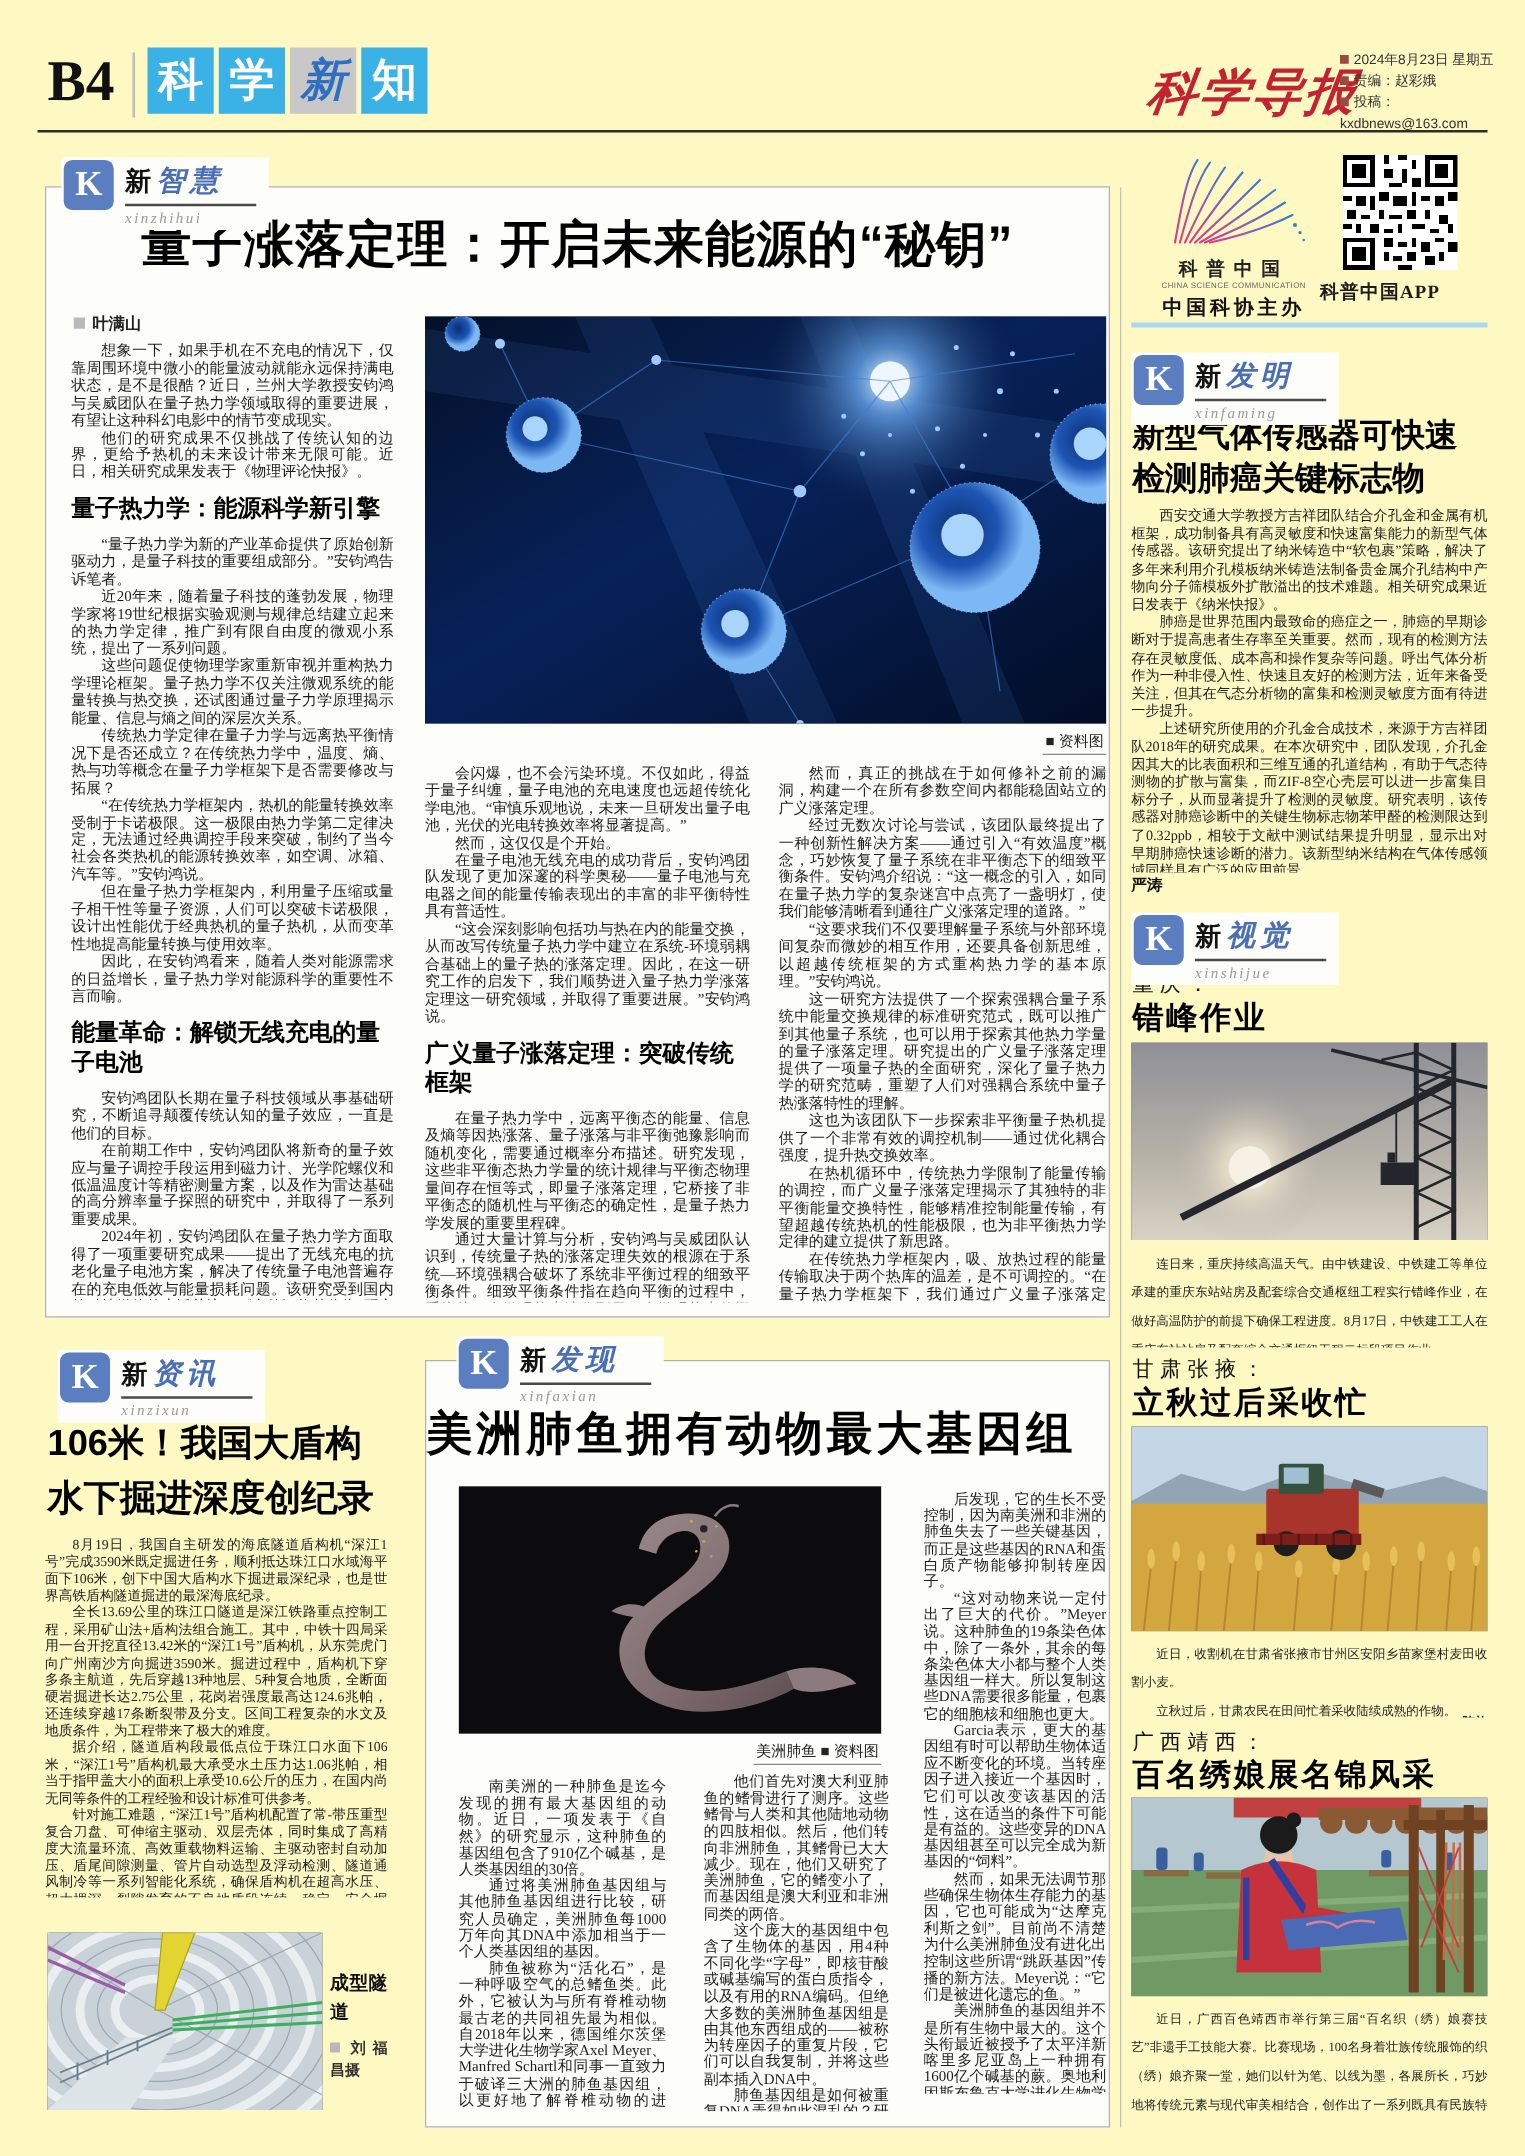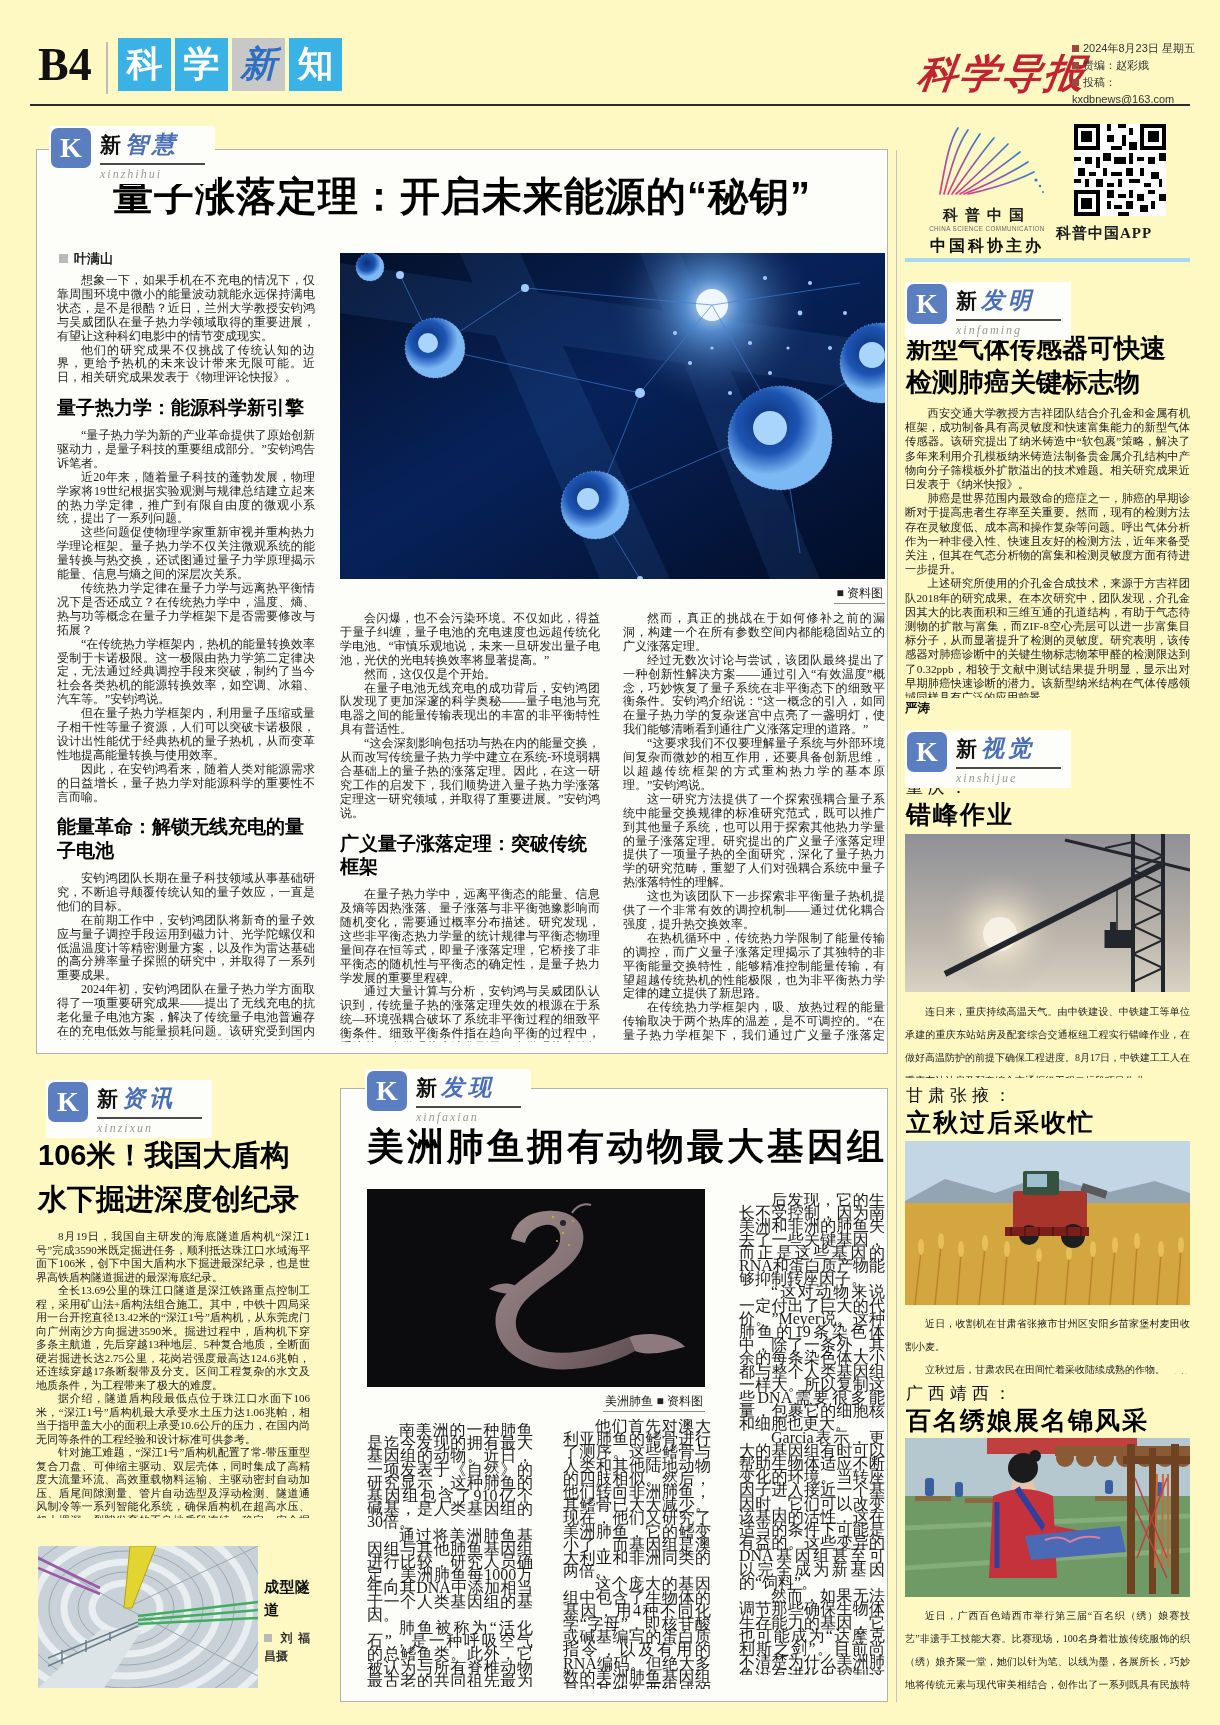--- a/index.html
+++ b/index.html
@@ -26,32 +26,32 @@
 .badge .row{display:flex;align-items:baseline;border-bottom:2px solid #4a4a4a;padding:1px 26px 3px 0}
 .badge .pre{font:bold 21px "Liberation Serif",serif;color:#111}
 .badge .scr{font:italic bold 23px "DejaVu Serif",serif;color:#4a6fb5;letter-spacing:4px;margin-left:4px}
 .badge .pin{display:block;font:italic 12px "Liberation Serif",serif;color:#999;letter-spacing:2px;margin-top:2px}
 
 .boxed{position:absolute;border:1px solid #b2b2b2;background:#fdfdfa}
 .vline{position:absolute;width:1px;background:#c2c2c2}
 .bluebar{position:absolute;background:#a9d9f2}
 
 .h-main{position:absolute;width:100%;text-align:center;font:bold 40px/1.12 "Liberation Sans",sans-serif;letter-spacing:1px;color:#000}
-.h-mid{position:absolute;width:100%;text-align:right;font:bold 37px/1.1 "Liberation Sans",sans-serif;letter-spacing:3px;color:#000}
+.h-mid{position:absolute;width:100%;text-align:left;font:bold 37px/1.1 "Liberation Sans",sans-serif;letter-spacing:3px;color:#000}
 .h-left{position:absolute;font:bold 29px/1.5 "Liberation Sans",sans-serif;color:#000}
 .h-right{position:absolute;font:bold 26px/1.3 "Liberation Sans",sans-serif;color:#000}
 .v-place{position:absolute;font:17px/1.2 "Liberation Serif",serif;letter-spacing:5px;color:#111}
 .v-title{position:absolute;font:bold 25px/1.2 "Liberation Sans",sans-serif;letter-spacing:2px;color:#000}
 
 .col{position:absolute;overflow:hidden;text-align:justify}
 .col p,.cap p{text-indent:2em;margin:0;text-align:justify}
 .q-col{font-size:12px;line-height:13.9px}
 .t-col{font-size:11px;line-height:13.5px}
 .r-col{font-size:11.3px;line-height:14.2px}
-.f-col{font-size:16px;line-height:13.2px}
+.f-col{font-size:12px;line-height:13.2px}
 .sub{font:bold 19px/1.25 "Liberation Sans",sans-serif;margin:11px 0 9px;text-indent:0;text-align:left;color:#000}
 .byline{position:absolute;font:bold 13px "Liberation Sans",sans-serif;color:#222}
 .byline .sq{display:inline-block;width:9px;height:9px;background:#b9b9b9;margin-right:6px}
 .imgcap{position:absolute;text-align:right;font:12px "Liberation Sans",sans-serif;color:#222}
 .imgcap span{border-bottom:1px solid #8a8a8a;padding:0 2px 3px 2px}
 .cap{position:absolute;overflow:hidden;font-size:10px;line-height:23px;text-align:justify}
 .credit{display:block;text-align:right;font-weight:bold;font-family:"Liberation Sans",sans-serif;margin-top:-14.2px}
 .author-line{position:absolute;font:bold 12.5px "Liberation Sans",sans-serif;color:#111}
 
 .photo{position:absolute;overflow:hidden;background:#777}

